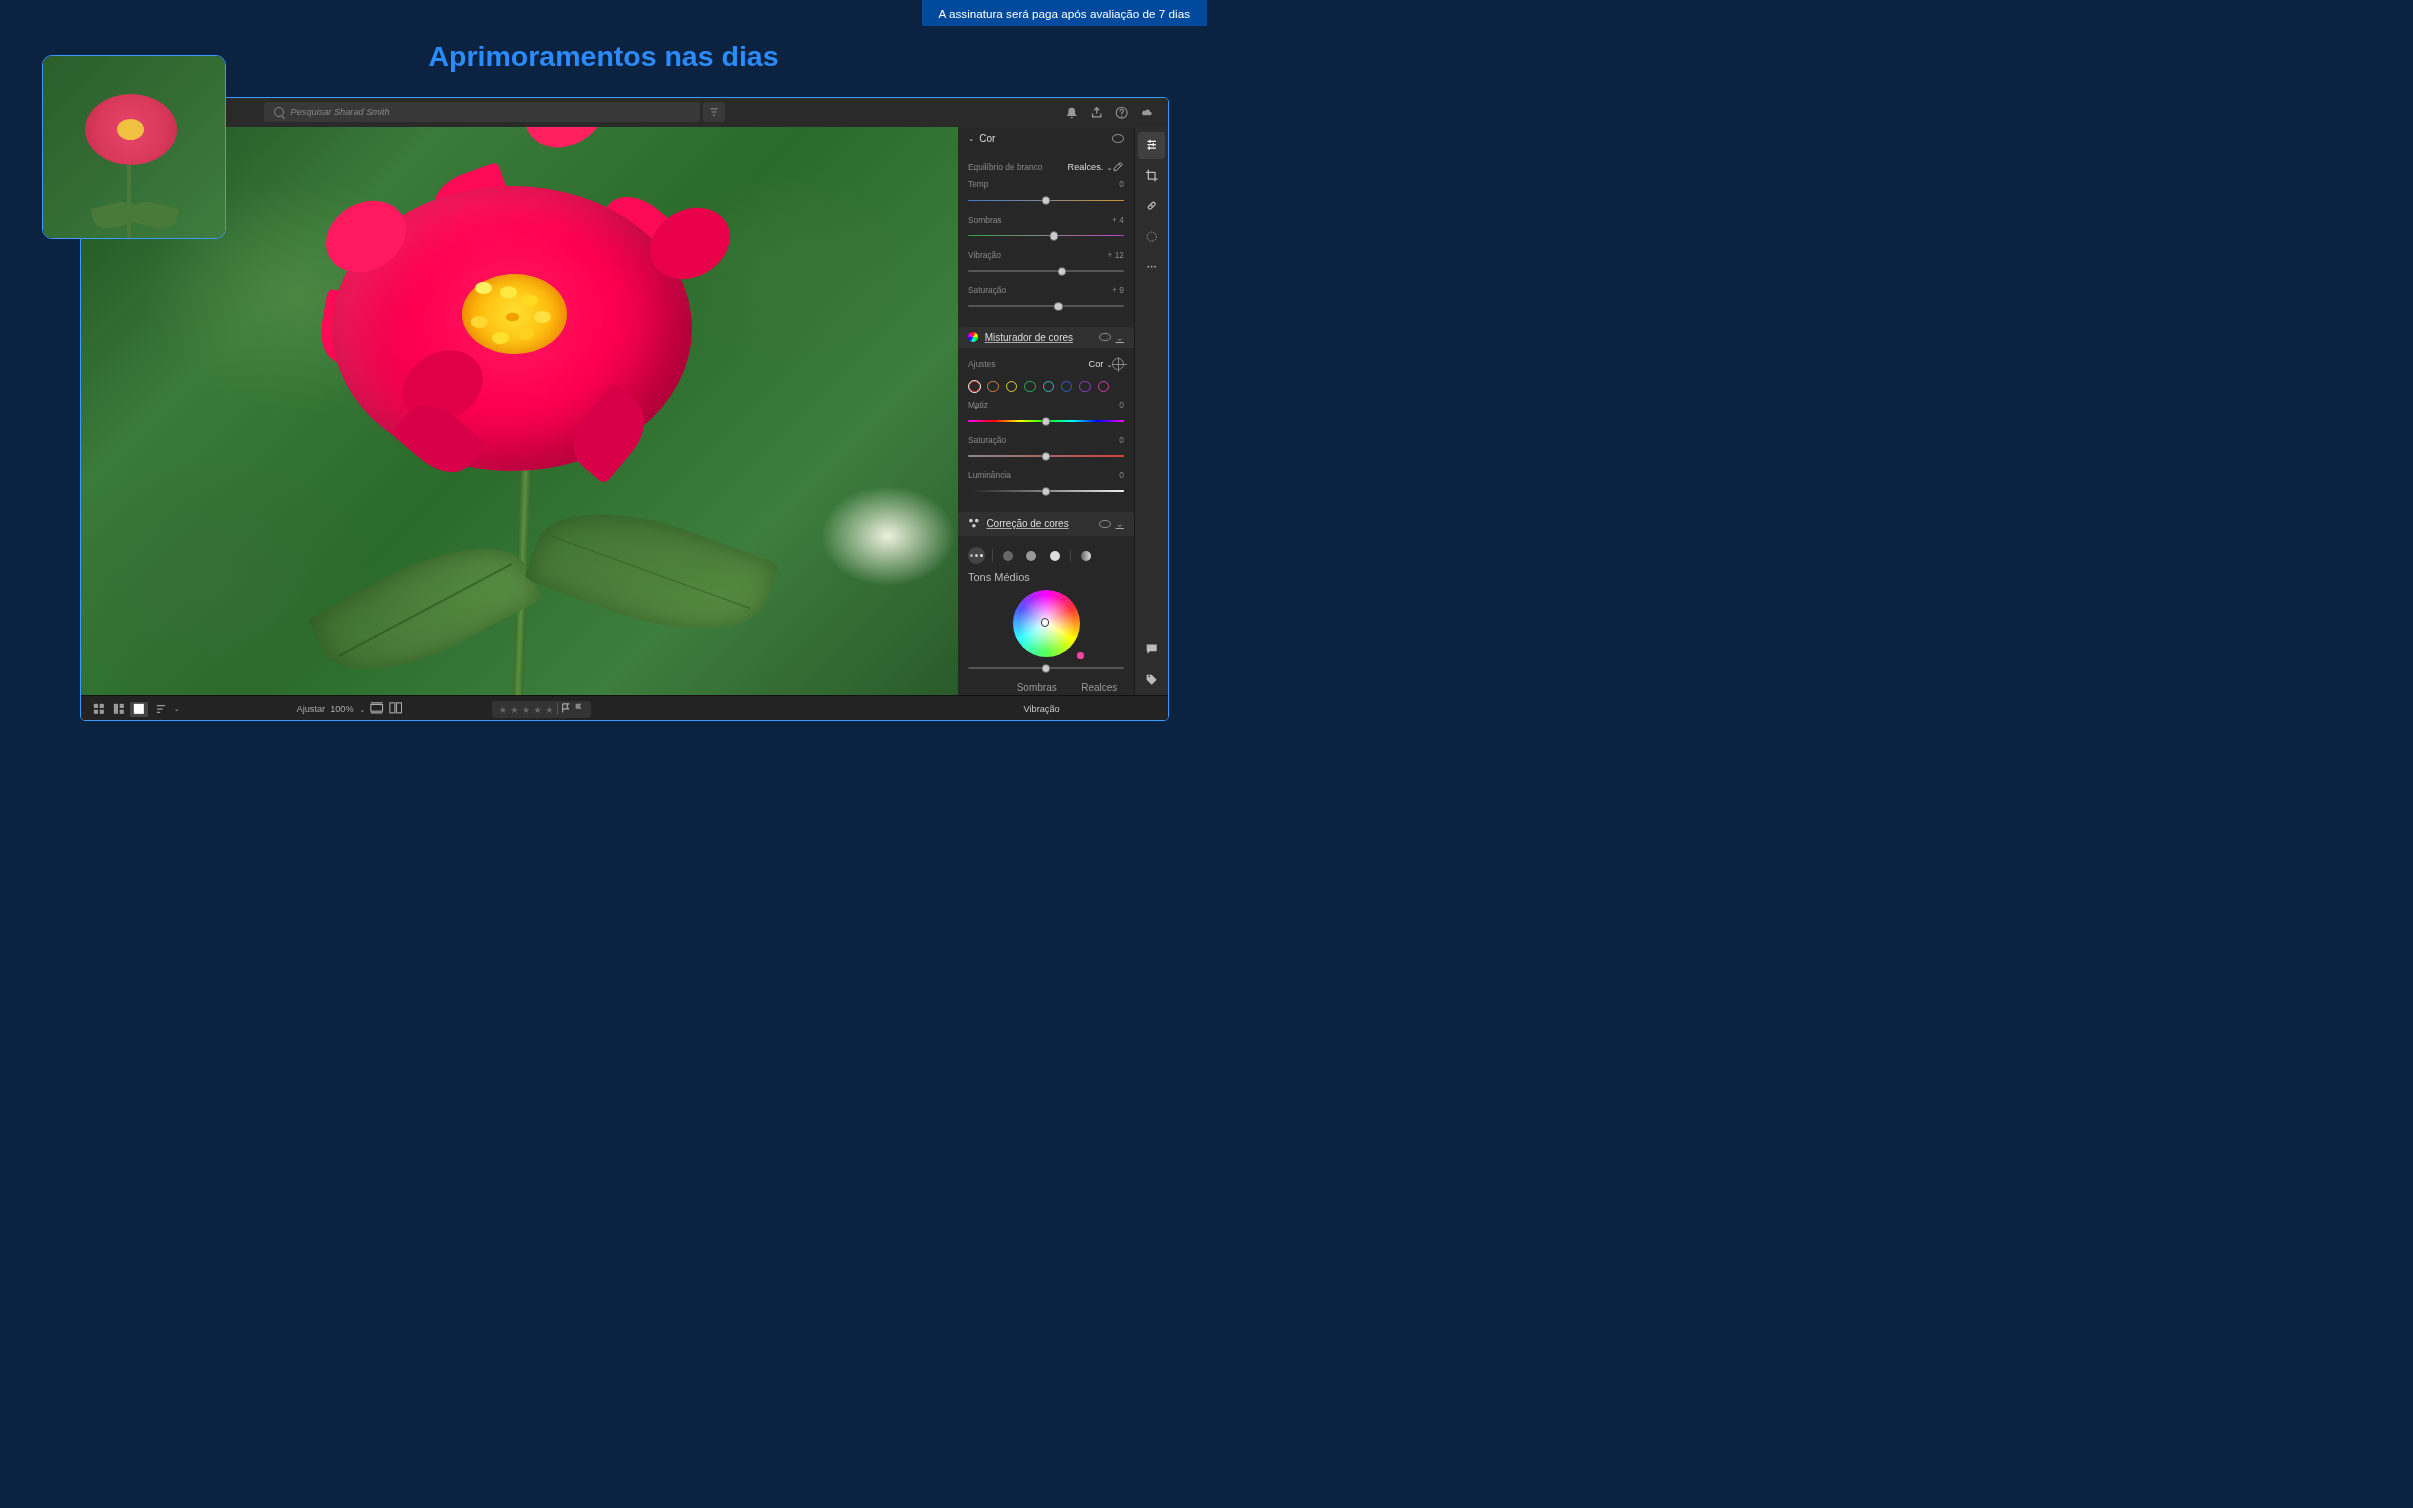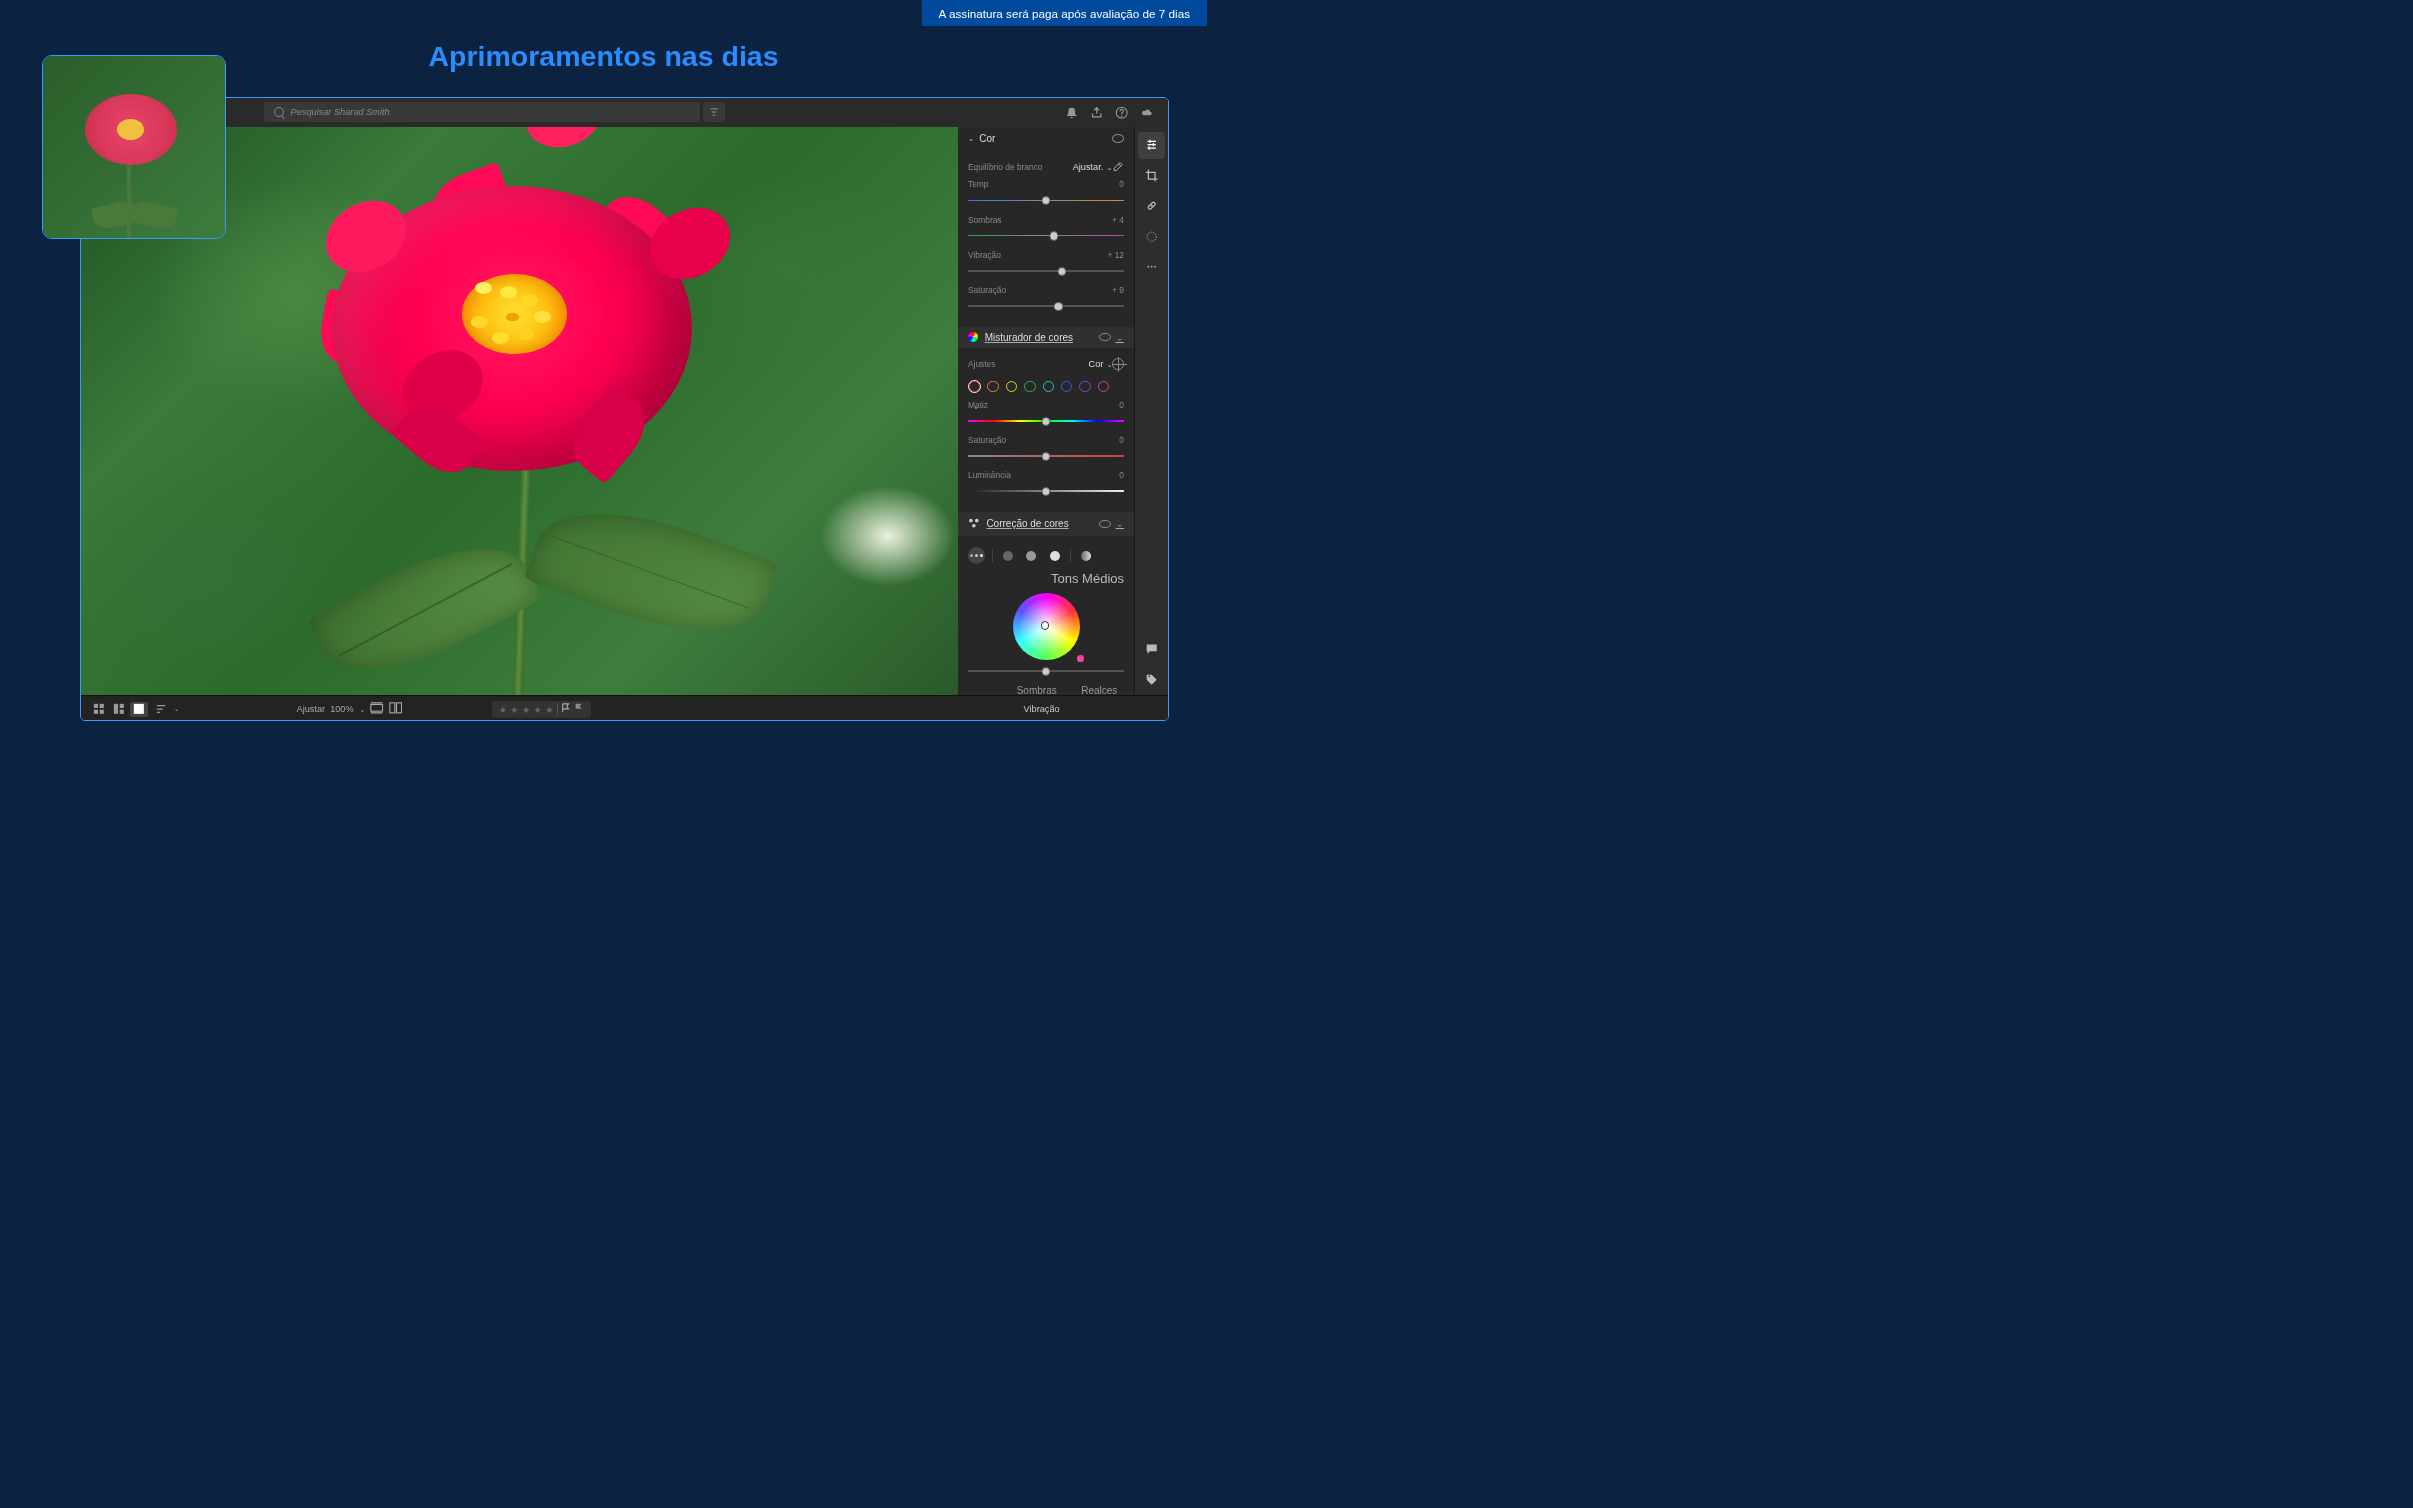--- a/index.html
+++ b/index.html
@@ -129,21 +129,21 @@
 .swatch.active { border-color: #fff; }
 .sw-dot { width: 2.5px; height: 2.5px; background: #999; border-radius: 50%; position: absolute; margin-top: 15px; margin-left: 5.9px; }
 
 .grading-btns { display: flex; gap: 6.7px; padding: 5px 0 3.4px; align-items: center; }
 .gbtn { width: 17px; height: 17px; border-radius: 50%; display: flex; align-items: center; justify-content: center; }
 .gbtn.active { background: #444; }
 .three-dots { display: flex; gap: 1.7px; }
 .three-dots span { width: 3.4px; height: 3.4px; border-radius: 50%; }
 .gdiv { width: 0.8px; height: 13.4px; background: #444; }
 
-.midtone-lbl { text-align: right; padding: 3.4px 0; font-size: 13px; color: #bbb; }
+.midtone-lbl { text-align: left; padding: 3.4px 0; font-size: 11px; color: #bbb; }
 .wheel-wrap { display: flex; justify-content: center; padding: 3.4px 0; position: relative; }
 .color-wheel { width: 67px; height: 67px; border-radius: 50%; background: conic-gradient(#f0f,#f33,#ff0,#5f5,#3ff,#55f,#f0f); position: relative; }
 .color-wheel::before { content:''; position:absolute; inset:0; border-radius:50%; background: radial-gradient(circle,#fff 0%,rgba(255,255,255,0) 60%); }
 .wheel-center { position: absolute; top: 28.5px; left: 28.5px; width: 8.4px; height: 8.4px; border: 1.7px solid #333; border-radius: 50%; background: #fff; }
 .wheel-dot { position: absolute; bottom: 1.7px; right: 40px; width: 6.7px; height: 6.7px; background: #f048a0; border-radius: 50%; }
 .shr { display: flex; justify-content: space-between; padding: 3.4px 6.7px 0; font-size: 10px; color: #999; margin-left: 42px; }
 .wheels-small { display: flex; justify-content: space-around; padding: 3.4px 0 0; }
 .wheel-sm { width: 47px; height: 23.5px; border-radius: 47px 47px 0 0; background: conic-gradient(from 270deg,#f0f,#55f,#3ff,#5f5,#ff0,#f33,#f0f); position: relative; overflow: hidden; }
 .wheel-sm::before { content:''; position:absolute; inset:0; border-radius:47px 47px 0 0; background: radial-gradient(circle at 50% 100%,#fff 0%,rgba(255,255,255,0) 60%); }
 
@@ -255,21 +255,21 @@
 
       <div class="panel-hdr panel-hdr-main">
         <span class="chev">⌄</span>
         <span class="panel-title">Cor</span>
         <span class="eye-icon"></span>
       </div>
 
       <div class="panel">
         <div class="row">
           <span class="lbl">Equilíbrio de branco</span>
-          <span class="drop"><span>Ajustar.</span><span class="chev-sm">⌄</span></span>
+          <span class="drop"><span>Realces.</span><span class="chev-sm">⌄</span></span>
           <span class="eyedrop">
             <svg viewBox="0 0 16 16" fill="none" stroke="#bbb" stroke-width="1.3">
                 <path d="M11 2l3 3-2 2-3-3zM9 4L3 10v3h3l6-6"></path>
               </svg>
           </span>
         </div>
         <div id="color-sliders">
             <div class="row">
               <span class="lbl">Temp</span>
               <span class="val">0</span>

